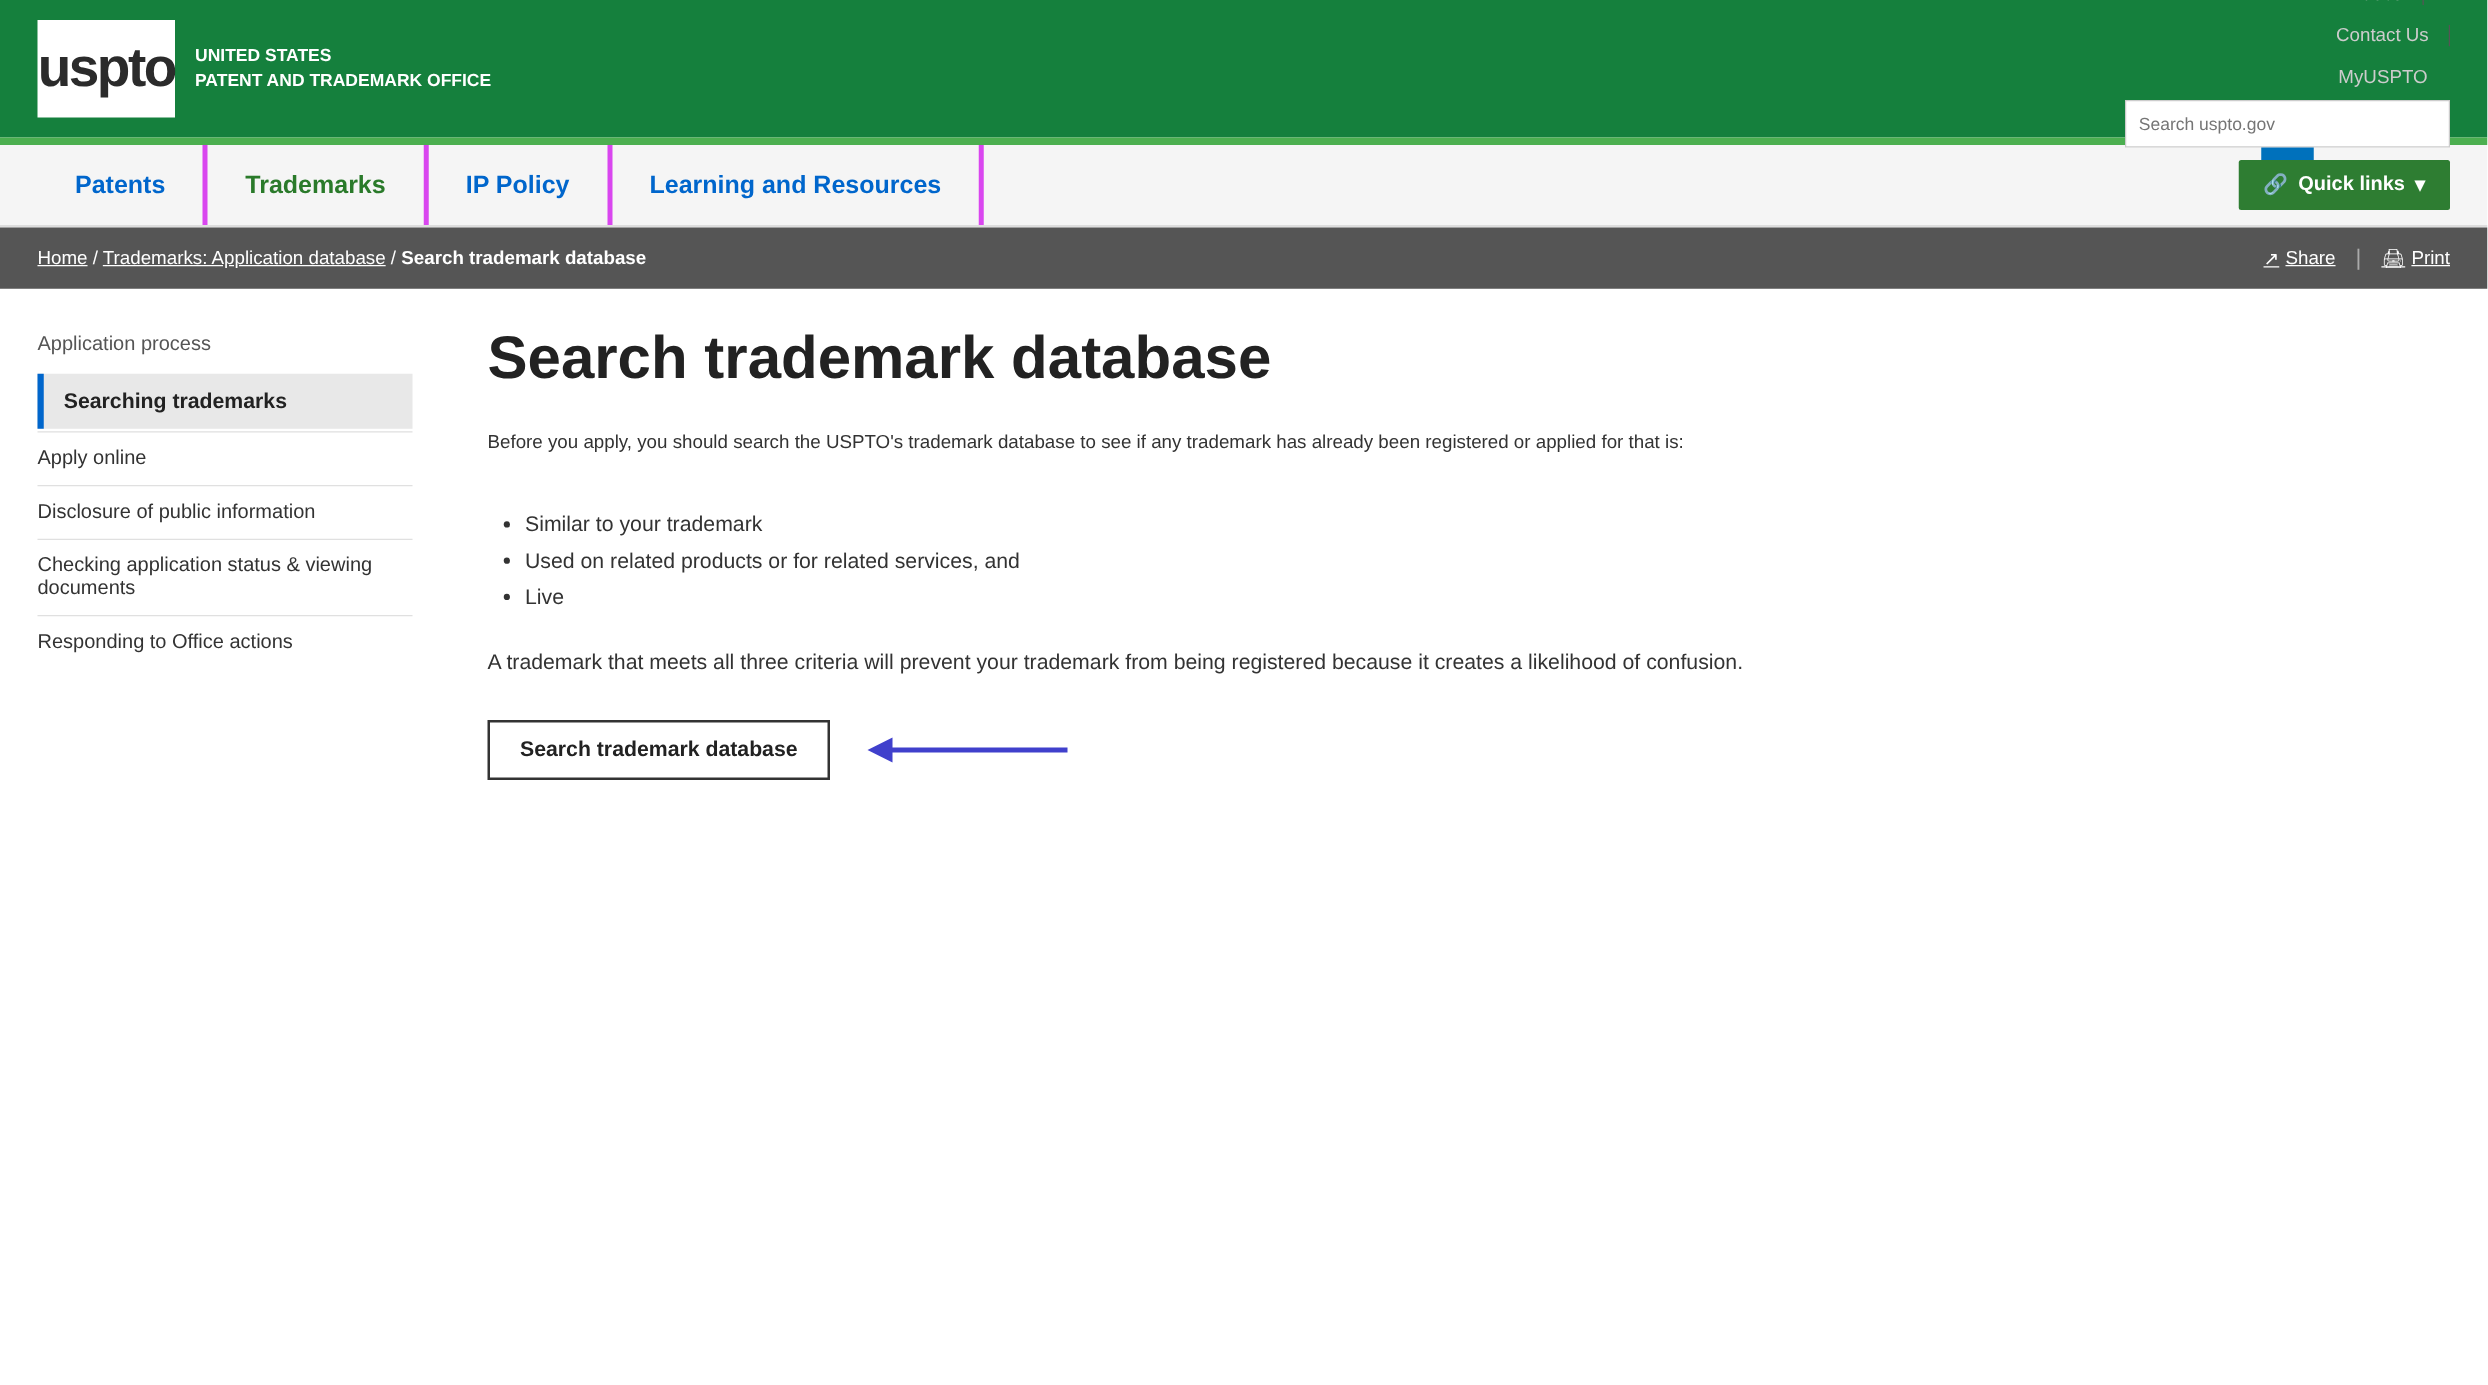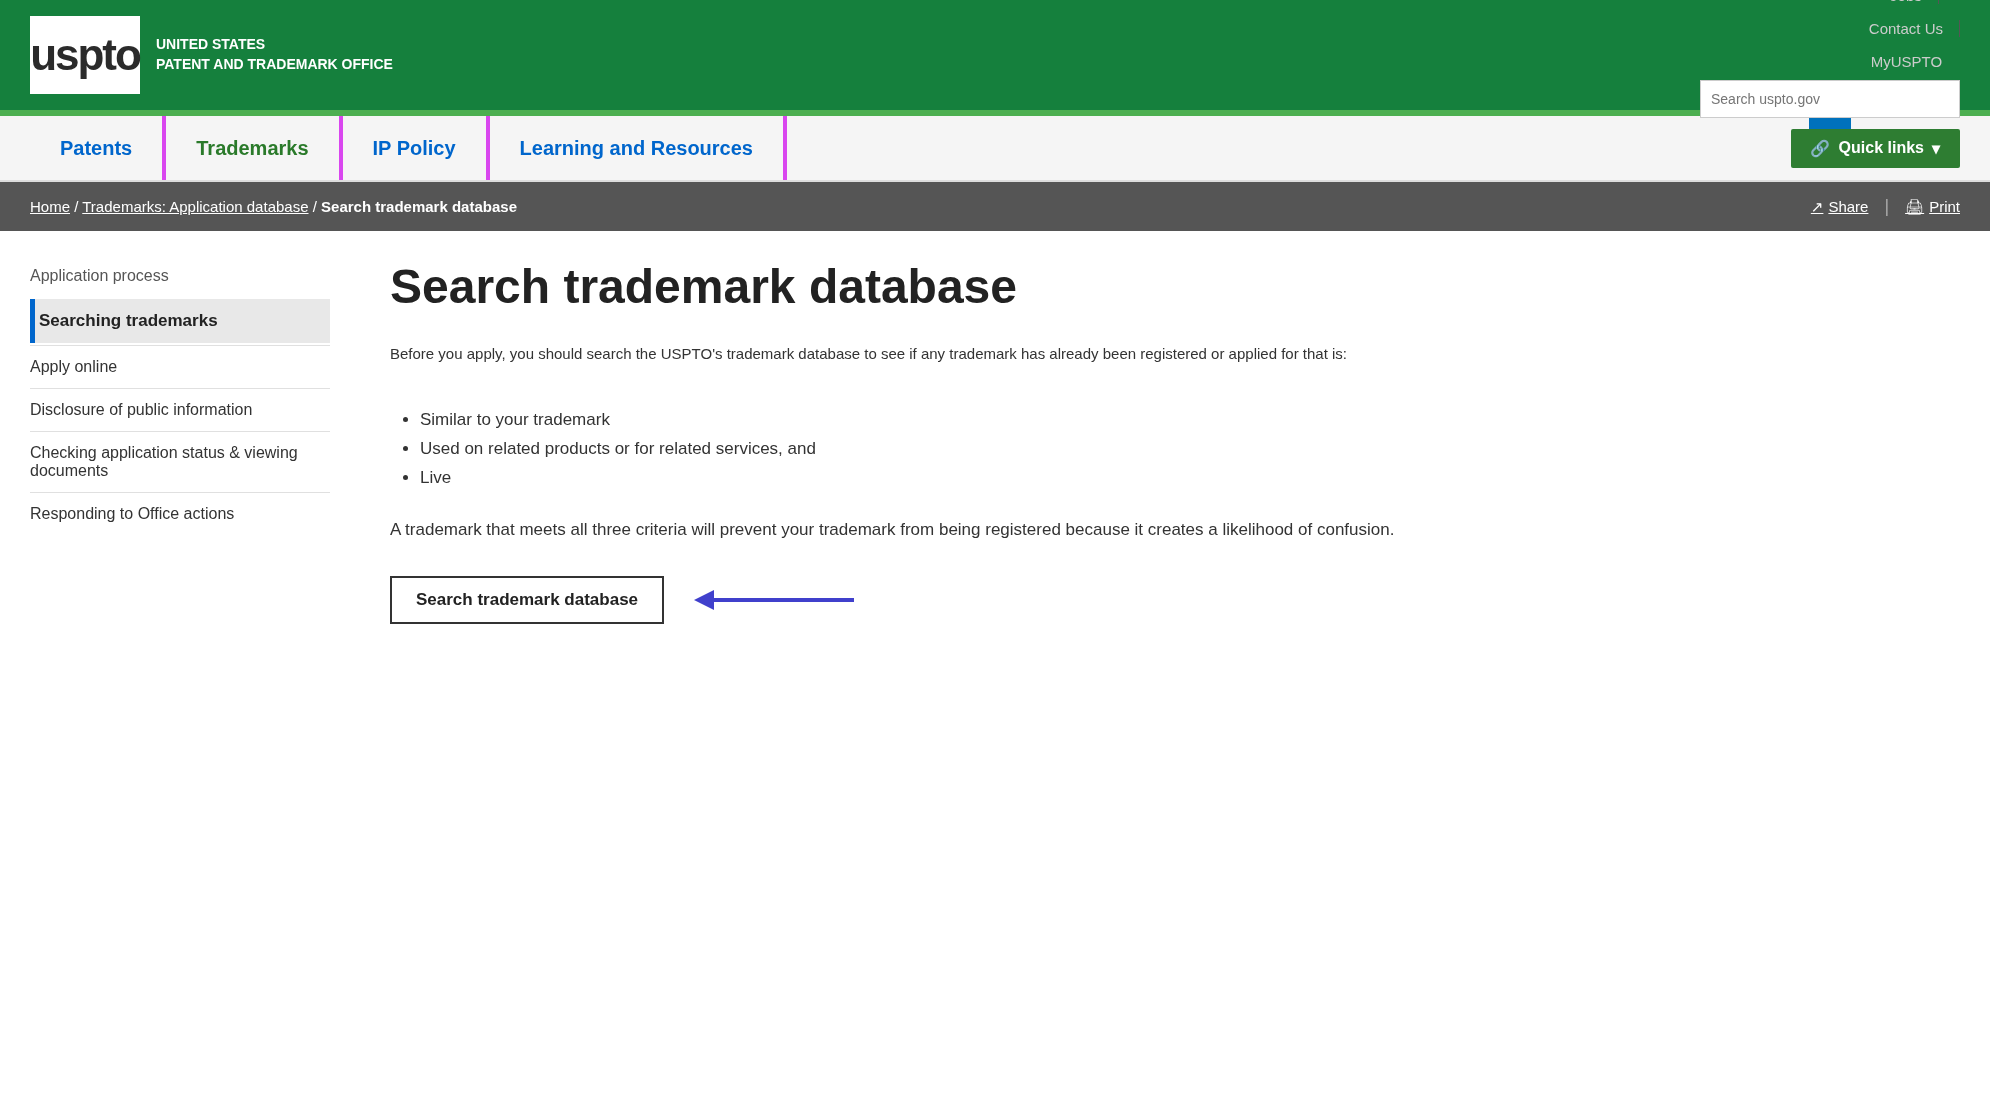--- a/index.html
+++ b/index.html
@@ -196,21 +196,21 @@
       color: #555;
       font-size: 16px;
       text-decoration: none;
       display: block;
       margin-bottom: 8px;
       padding: 6px 0;
     }
     .sidebar-active {
       background: #e8e8e8;
       border-left: 5px solid #0066cc;
-      padding: 12px 4px;
+      padding: 12px 16px;
       font-weight: bold;
       font-size: 17px;
       color: #222;
       margin-bottom: 2px;
     }
     .sidebar-link {
       display: block;
       color: #333;
       text-decoration: none;
       font-size: 16px;

